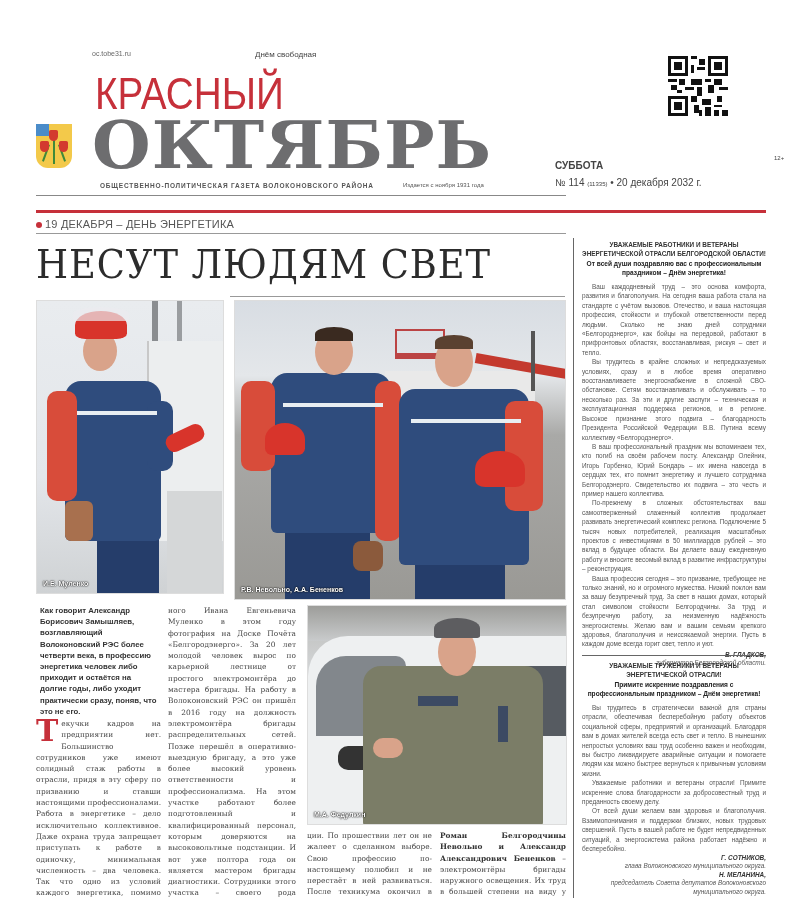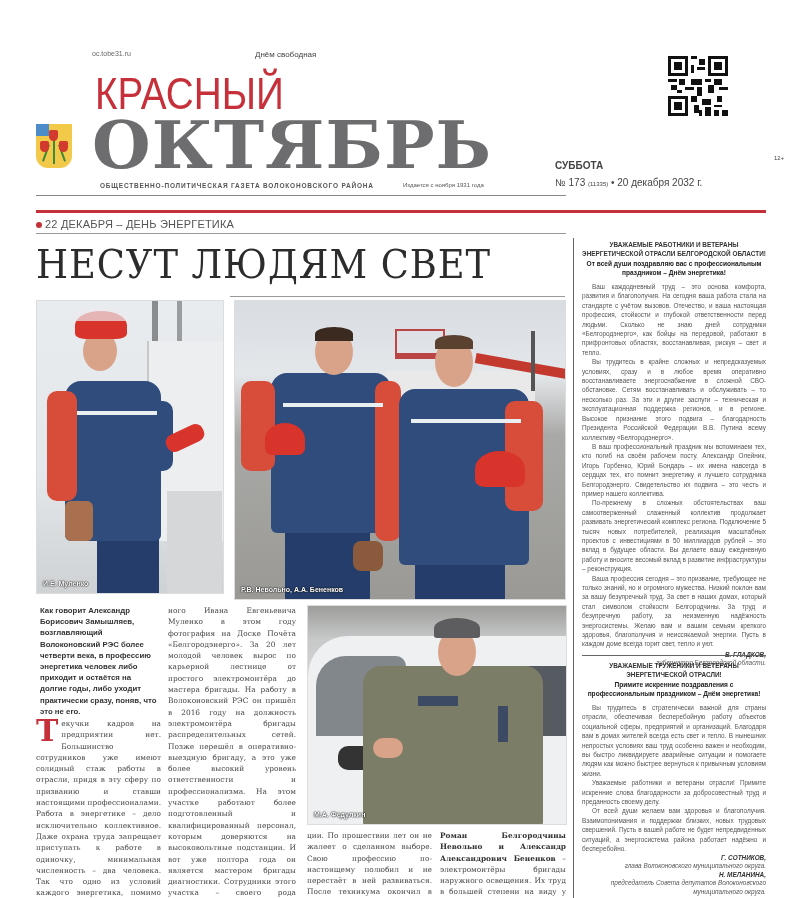--- a/index.html
+++ b/index.html
@@ -125,28 +125,28 @@
       <rect x="13" y="18" width="2" height="3"></rect>
       <rect x="16" y="17" width="3" height="1"></rect>
     <rect x="19" y="19" width="2" height="2"></rect>
       <rect x="11" y="19" width="1" height="2"></rect>
       <rect x="16" y="19" width="2" height="2"></rect>
   </g>
 </svg>
 <div class="abs age">12+</div>
 <div class="abs day">СУББОТА</div>
 <div class="abs issue">
-  <span>№ 173</span>
+  <span>№ 114</span>
   <small>(11335)</small>
   <span>• 20 декабря 2032 г.</span>
 </div>
 
 <div class="abs rule-red"></div>
 
-<div class="abs kicker"><span class="dot"></span><span>22 ДЕКАБРЯ – ДЕНЬ ЭНЕРГЕТИКА</span></div>
+<div class="abs kicker"><span class="dot"></span><span>19 ДЕКАБРЯ – ДЕНЬ ЭНЕРГЕТИКА</span></div>
 <div class="abs rule-kicker"></div>
 <div class="abs headline">НЕСУТ ЛЮДЯМ СВЕТ</div>
 <div class="abs rule-head"></div>
 
 <div class="abs photo photo1">
   <div style="position:absolute;left:115px;top:0;width:6px;height:140px;background:#8a8d90;"></div>
   <div style="position:absolute;left:140px;top:0;width:5px;height:110px;background:#9a9da0;"></div>
   <div style="position:absolute;left:110px;top:40px;width:80px;height:200px;background:#eceeef;border-left:2px solid #c8c8c8;"></div>
   <div style="position:absolute;left:130px;top:190px;width:55px;height:104px;background:#d5d7d8;"></div>
   <div class="pants" style="left:60px;top:230px;width:62px;height:64px;"></div>

